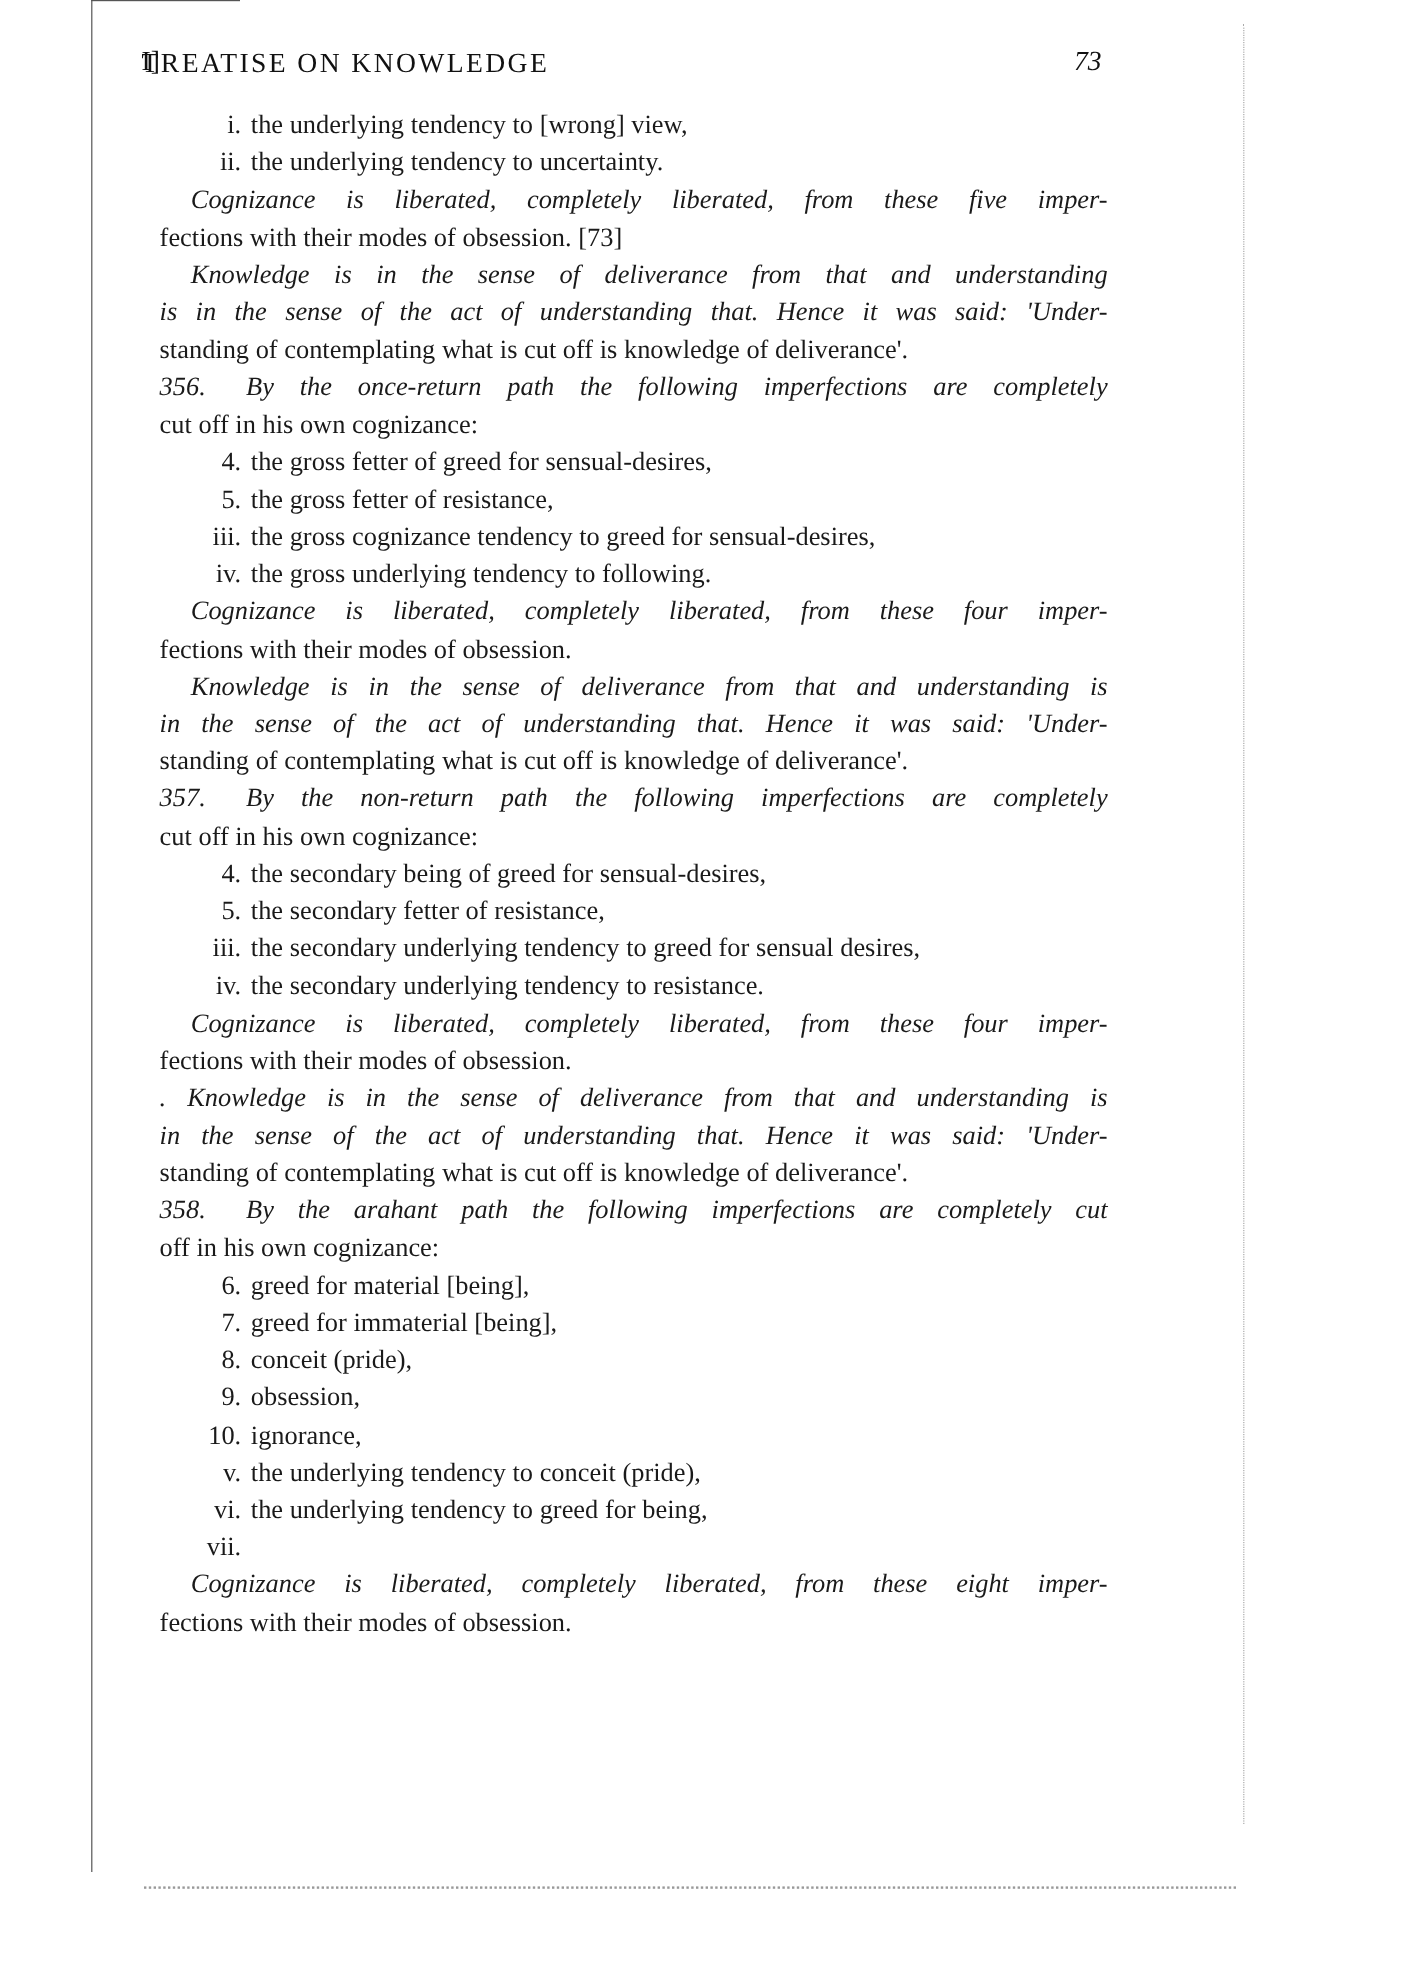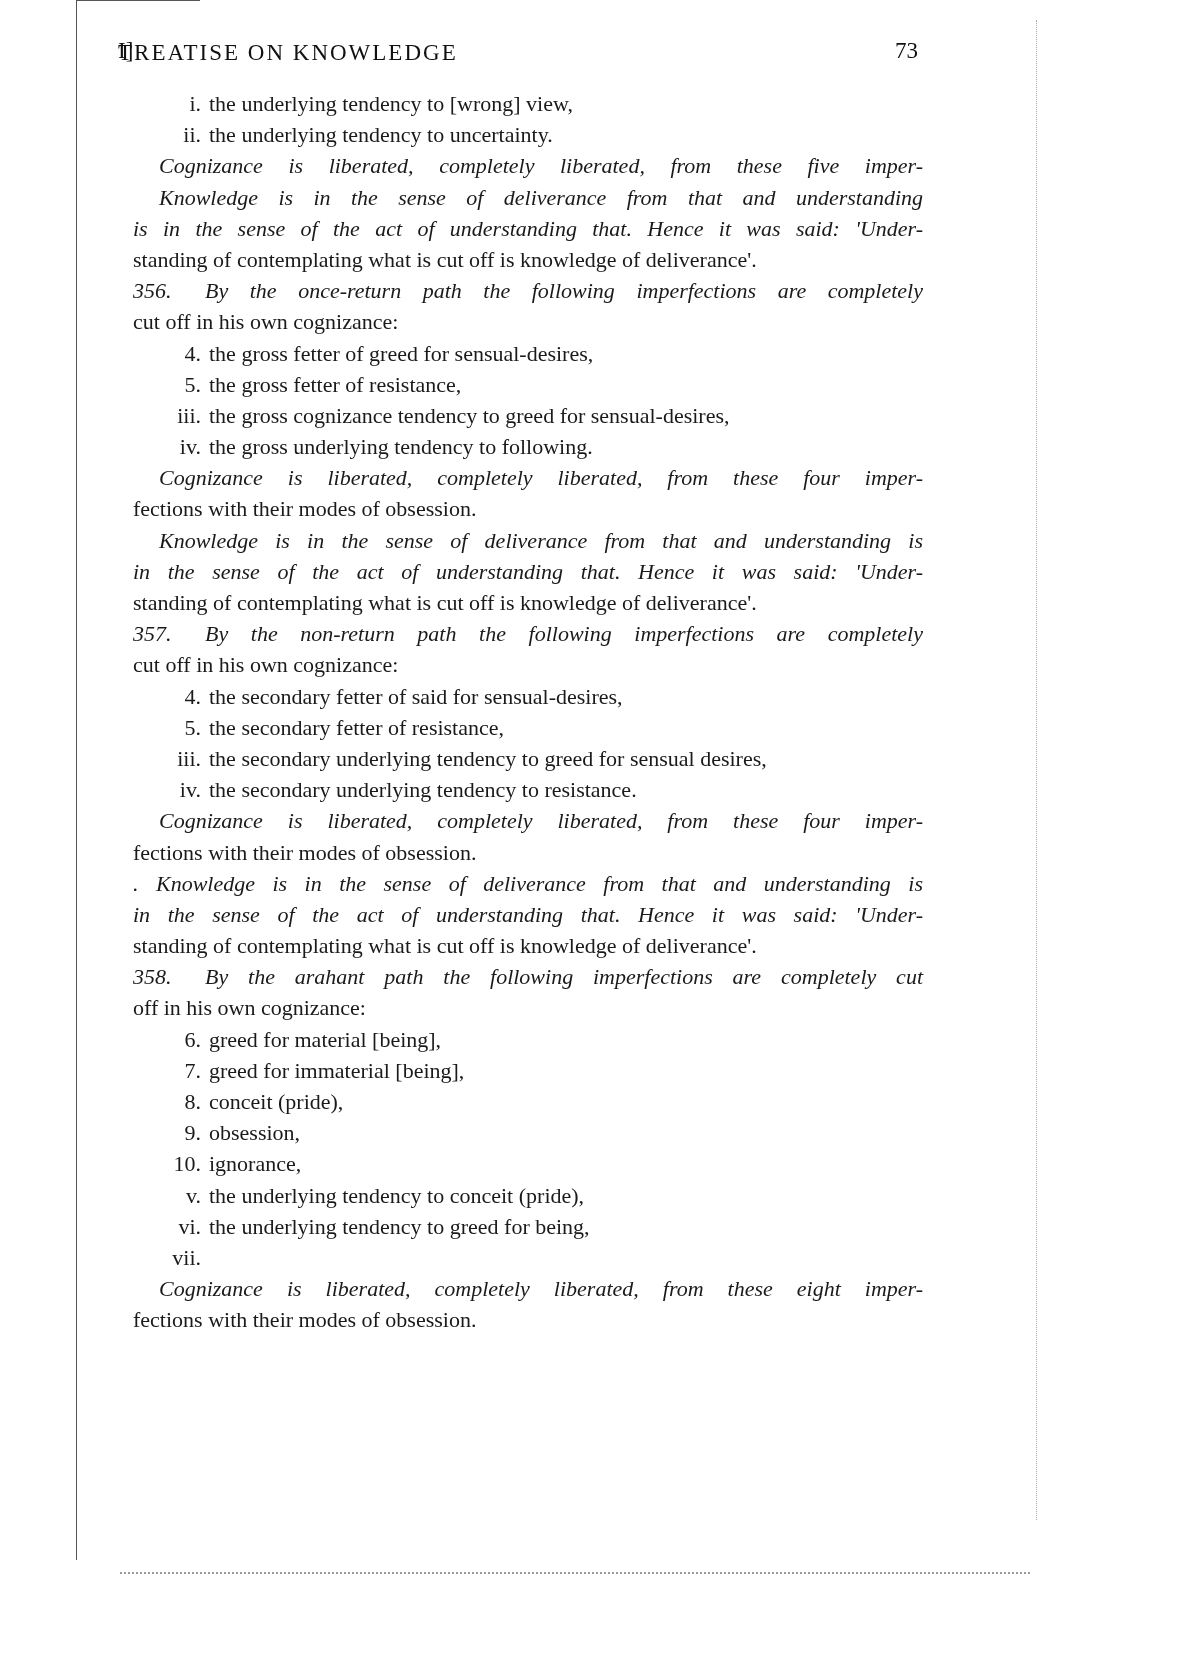--- a/index.html
+++ b/index.html
@@ -5,21 +5,21 @@
   html, body { margin: 0; padding: 0; background: #ffffff; }
   body { width: 1184px; height: 1653px; position: relative; overflow: hidden; }
   .page-border-left { position: absolute; left: 76px; top: 0; width: 1px; height: 1560px; background: #555; }
   .page-border-top { position: absolute; left: 76px; top: 0; width: 124px; height: 1px; background: #555; }
   .page-border-right { position: absolute; left: 1036px; top: 20px; width: 1px; height: 1500px; border-left: 1px dotted #aaa; }
   .page-border-bottom { position: absolute; left: 120px; top: 1572px; width: 910px; height: 1px; border-top: 2px dotted #999; }
   .header { position: absolute; top: 38px; left: 118px; width: 800px; height: 40px;
             font-family: "Liberation Serif", serif; font-size: 23px; color: #111; }
   .header .left { position: absolute; left: 0; top: 0; }
   .header .title { position: absolute; left: 0; right: 0; text-align: left; letter-spacing: 2px; top: 2px; }
-  .header .right { position: absolute; right: 0; top: 0; }
+  .header .right { position: absolute; right: 0; top: 0; font-style: italic; }
   .text { position: absolute; top: 88px; left: 133px; width: 790px;
           font-family: "Liberation Serif", serif; font-size: 22px; line-height: 31.2px; color: #1a1a1a; }
   .line { white-space: nowrap; height: 31.2px; }
   .just { text-align: justify; text-align-last: justify; white-space: normal; font-style: italic; }
   .indent { padding-left: 26px; }
   .item { display: flex; height: 31.2px; }
   .item .num { width: 76px; text-align: right; padding-right: 8px; box-sizing: border-box; }
   .item .txt { white-space: nowrap; }
   .para-num { display: inline-block; width: 72px; }
 </style>
@@ -41,20 +41,21 @@
 
   <div class="item">
     <span class="num">i.</span>
     <span class="txt">the underlying tendency to [wrong] view,</span>
   </div>
   <div class="item">
     <span class="num">ii.</span>
     <span class="txt">the underlying tendency to uncertainty.</span>
   </div>
   <div class="line just indent">Cognizance is liberated, completely liberated, from these five imper-</div>
+  <div class="line">fections with their modes of obsession. [73]</div>
   <div class="line just indent">Knowledge is in the sense of deliverance from that and understanding</div>
   <div class="line just">is in the sense of the act of understanding that. Hence it was said: 'Under-</div>
   <div class="line">standing of contemplating what is cut off is knowledge of deliverance'.</div>
 
   <div class="line just"><span class="para-num">356.</span><span>By the once-return path the following imperfections are completely</span></div>
   <div class="line">cut off in his own cognizance:</div>
   <div class="item">
       <span class="num">4.</span>
       <span class="txt">the gross fetter of greed for sensual-desires,</span>
     </div>
@@ -73,21 +74,21 @@
   <div class="line just indent">Cognizance is liberated, completely liberated, from these four imper-</div>
   <div class="line">fections with their modes of obsession.</div>
   <div class="line just indent">Knowledge is in the sense of deliverance from that and understanding is</div>
   <div class="line just">in the sense of the act of understanding that. Hence it was said: 'Under-</div>
   <div class="line">standing of contemplating what is cut off is knowledge of deliverance'.</div>
 
   <div class="line just"><span class="para-num">357.</span><span>By the non-return path the following imperfections are completely</span></div>
   <div class="line">cut off in his own cognizance:</div>
   <div class="item">
       <span class="num">4.</span>
-      <span class="txt">the secondary fetter of said for sensual-desires,</span>
+      <span class="txt">the secondary being of greed for sensual-desires,</span>
     </div>
   <div class="item">
       <span class="num">5.</span>
       <span class="txt">the secondary fetter of resistance,</span>
     </div>
   <div class="item">
       <span class="num">iii.</span>
       <span class="txt">the secondary underlying tendency to greed for sensual desires,</span>
     </div>
   <div class="item">

